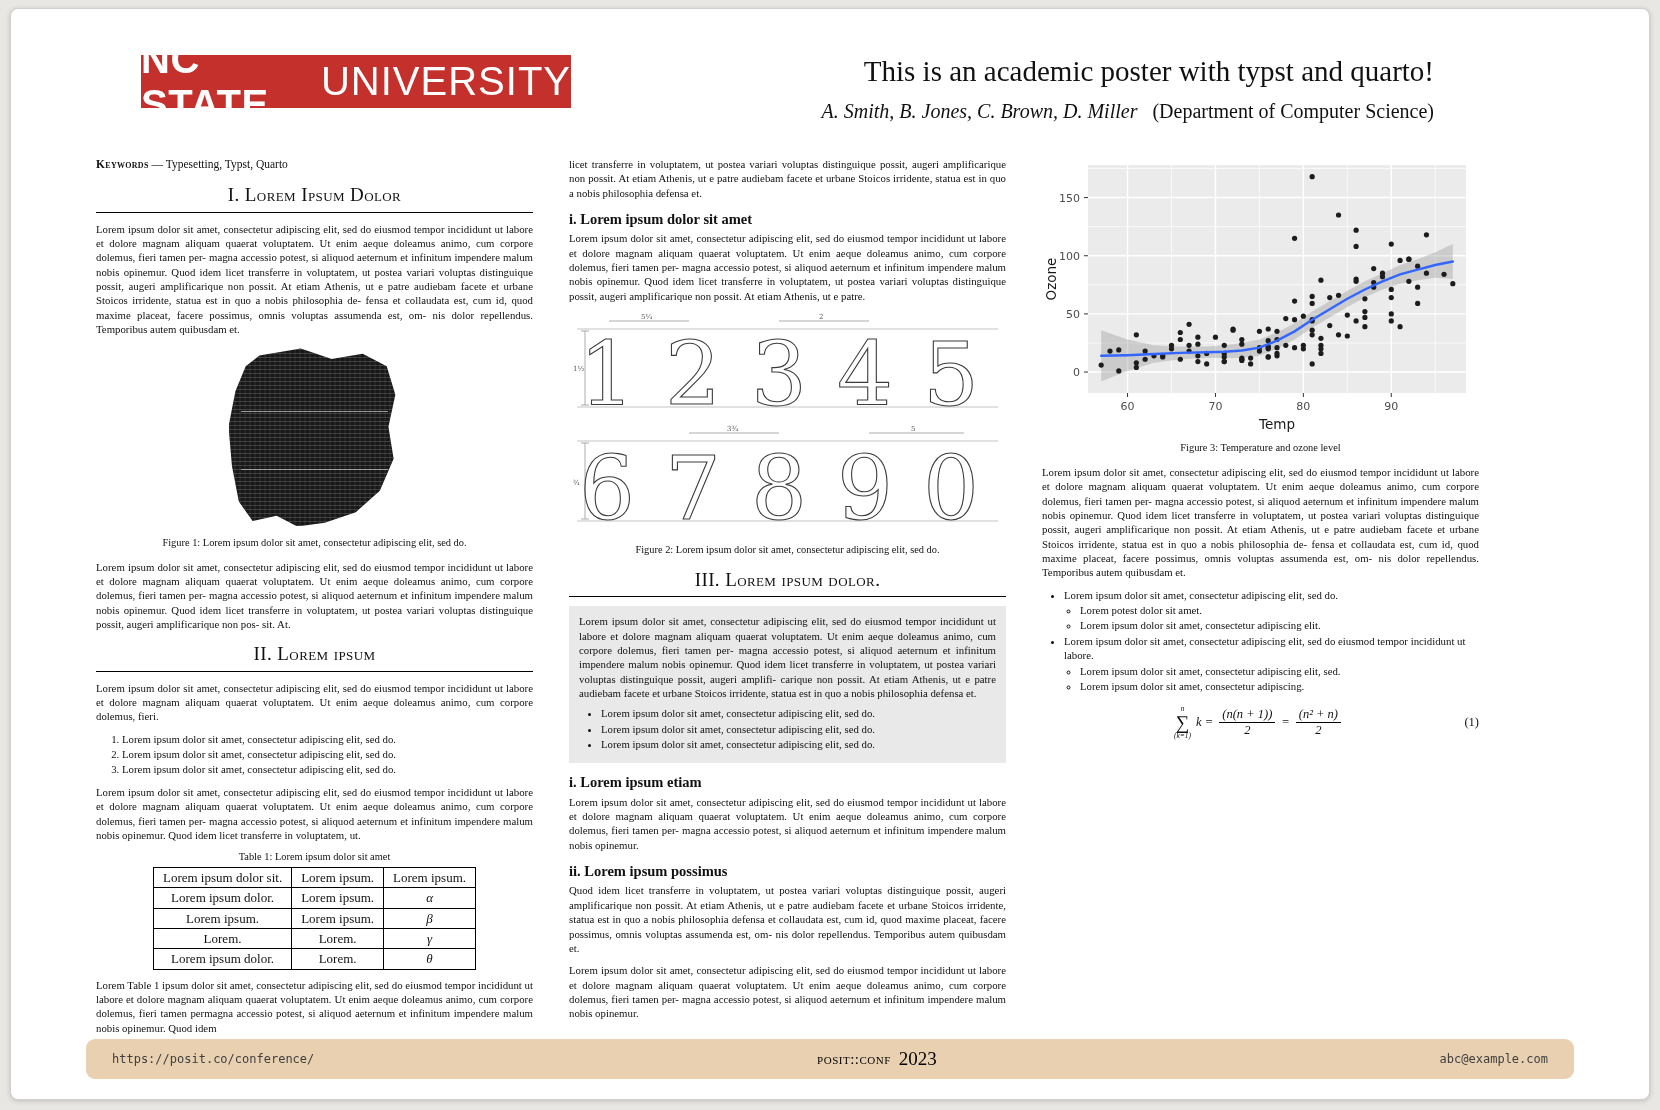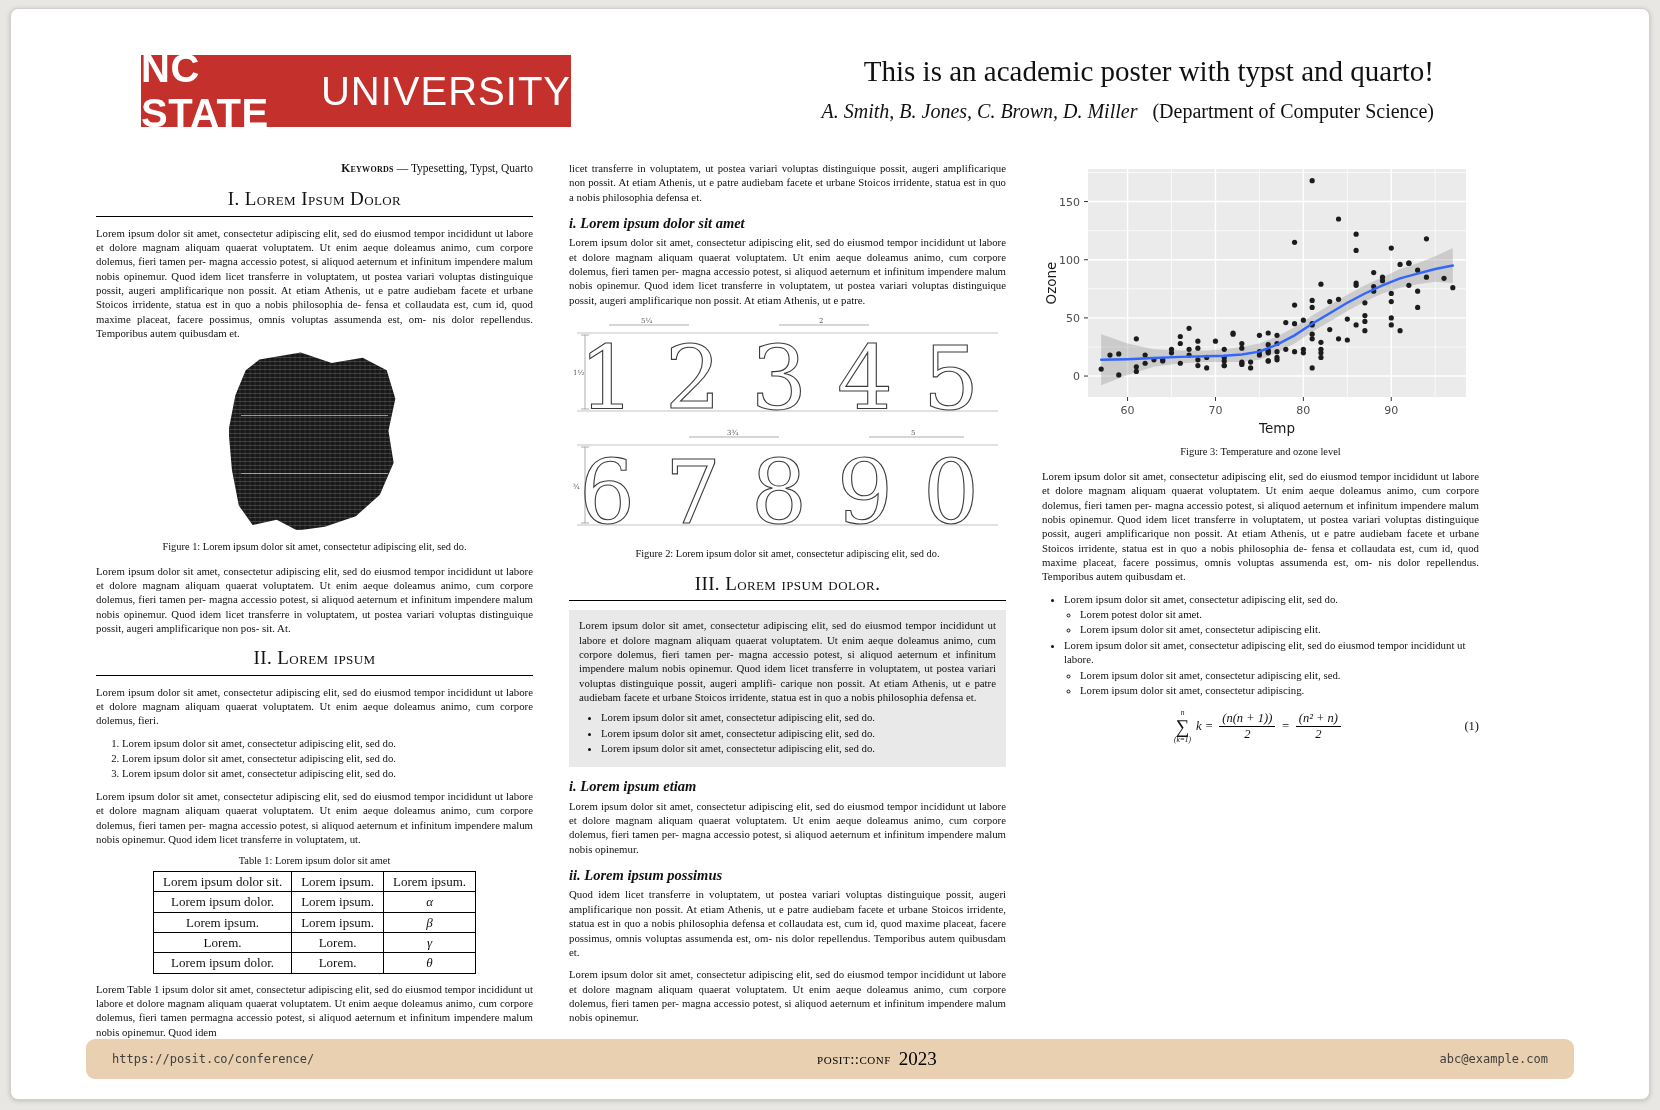--- a/index.html
+++ b/index.html
@@ -5,43 +5,43 @@
   * { margin:0; padding:0; box-sizing:border-box; }
   html,body { width:1660px; height:1110px; background:#e9e7e4; font-family:"Liberation Serif", serif; }
   .poster {
     position:absolute; left:10px; top:8px; width:1640px; height:1092px;
     background:#ffffff; border:1px solid #cfcfcc; border-radius:8px;
     box-shadow:0 1px 5px rgba(0,0,0,0.18); overflow:hidden;
   }
   
   .header { display:flex; align-items:flex-start; padding:46px 0 0 130px; }
   .logo {
-    width:430px; height:72px; background:#c4302b; color:#fff; flex:0 0 auto;
+    width:430px; height:53px; background:#c4302b; color:#fff; flex:0 0 auto;
     display:flex; align-items:center; justify-content:center; gap:10px;
     font-family:"Liberation Sans", sans-serif;
   }
   .logo .nc { font-weight:bold; font-size:40px; letter-spacing:0.5px; }
   .logo .univ { font-weight:400; font-size:40px; letter-spacing:1px; }
   .header-text { flex:1; padding-right:215px; text-align:right; }
   .title { font-size:29px; font-weight:normal; color:#111; }
   .authors-line { margin-top:12px; font-size:20px; color:#111; }
   .authors { font-style:italic; }
   .affil { margin-left:10px; }
   
   .body-grid {
     display:grid; grid-template-columns:437px 437px 437px; column-gap:36px;
     padding:34px 0 0 85px; align-items:start;
   }
   .col { width:437px; font-size:10.8px; line-height:1.33; color:#111; text-align:justify; }
   .col p { margin-bottom:8px; }
-  .keywords { text-align:right; margin-bottom:2px; font-size:11.5px; }
+  .keywords { text-align:left; margin-bottom:2px; font-size:11.5px; }
   .kw-label { font-variant:small-caps; font-weight:bold; letter-spacing:0.3px; }
   .sec-head { text-align:center; font-variant:small-caps; font-size:19px; letter-spacing:0.4px; margin:10px 0 4px; font-weight:normal; }
   .rule { border:none; border-top:1.4px solid #000; margin:4px 0 9px; }
-  .sub-head { font-size:14.5px; font-style:italic; font-weight:bold; margin:10px 0 2px; text-align:left; }
+  .sub-head { font-size:14.5px; font-weight:bold; margin:10px 0 2px; text-align:left; }
   .caption { text-align:center; font-size:10.4px; margin:4px 0 10px; }
   
   .stone-wrap { text-align:center; margin-top:6px; }
   .stone {
     width:172px; height:178px; margin:4px auto 2px; position:relative; display:inline-block;
     background-color:#181818;
     background-image:
       repeating-linear-gradient(0deg, rgba(255,255,255,0.16) 0px, rgba(255,255,255,0.16) 1px, transparent 1px, transparent 4px),
       repeating-linear-gradient(90deg, rgba(255,255,255,0.05) 0px, rgba(255,255,255,0.05) 2px, transparent 2px, transparent 5px);
     clip-path:polygon(18% 4%, 42% 0%, 60% 6%, 78% 3%, 92% 10%, 97% 26%, 93% 44%, 96% 62%, 88% 80%, 74% 92%, 56% 98%, 40% 100%, 28% 94%, 14% 97%, 6% 86%, 2% 66%, 0% 44%, 4% 24%, 10% 10%);

